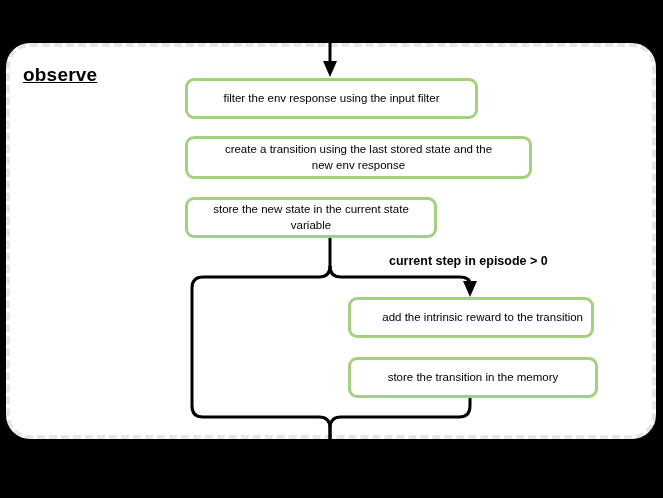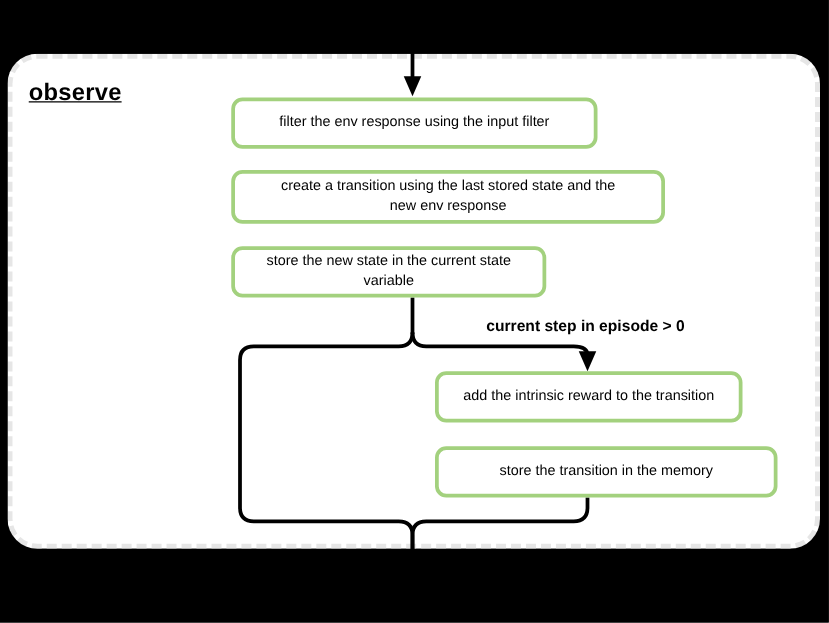--- a/index.html
+++ b/index.html
@@ -54,22 +54,22 @@
     text-align: center;
     font-size: 11.5px;
     line-height: 1.35;
     color: #000000;
     padding: 2px 8px;
   }
   .box span { display: block; }
   .b1 { left: 185px; top: 78px;  width: 293px; height: 41px; }
   .b2 { left: 185px; top: 136px; width: 347px; height: 43px; }
   .b3 { left: 185px; top: 197px; width: 252px; height: 41px; }
-  .b4 { left: 348px; top: 297px; width: 246px; height: 41px; }
-  .b5 { left: 348px; top: 357px; width: 274px; height: 41px; }
+  .b4 { left: 348px; top: 297px; width: 246px; height: 41px; align-items: flex-end; }
+  .b5 { left: 348px; top: 357px; width: 250px; height: 41px; }
   .condition-label {
     position: absolute;
     left: 347px;
     top: 254px;
     font-size: 12.5px;
     font-weight: bold;
     color: #000000;
     white-space: nowrap;
     margin-left: 42px;
   }

